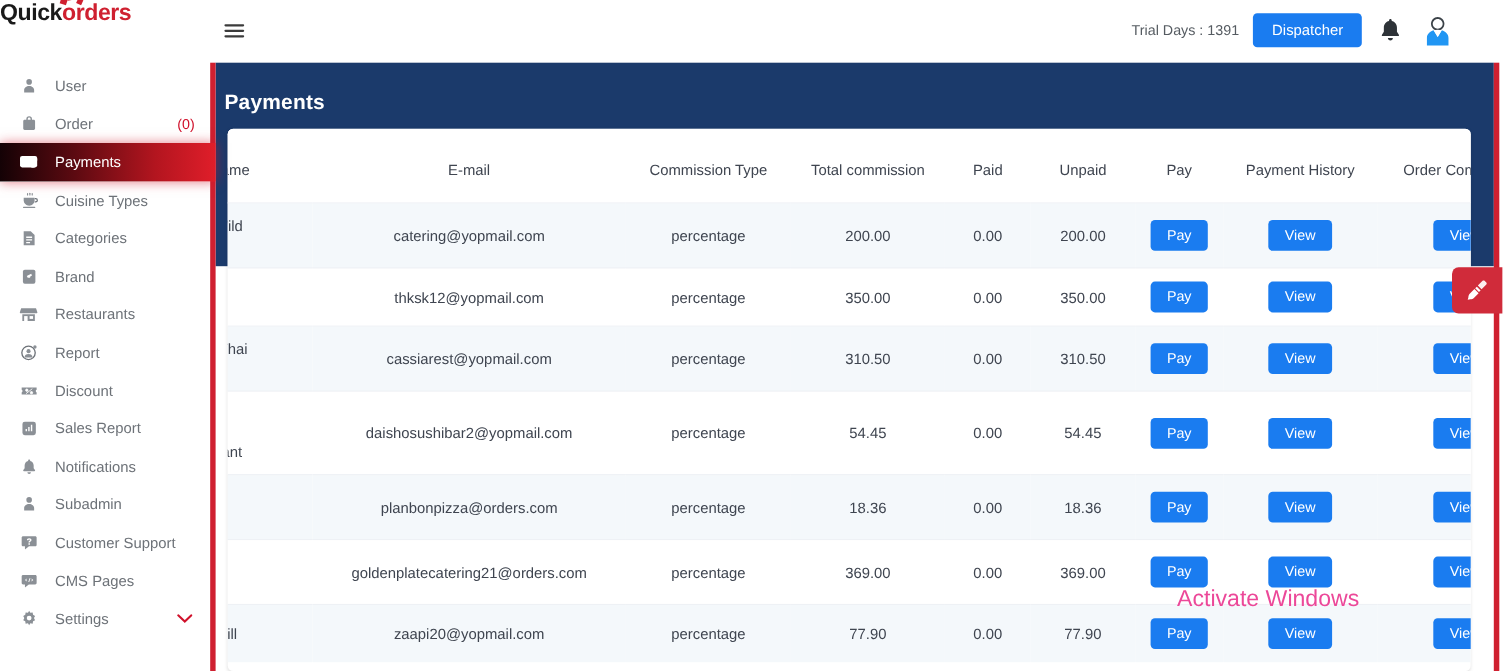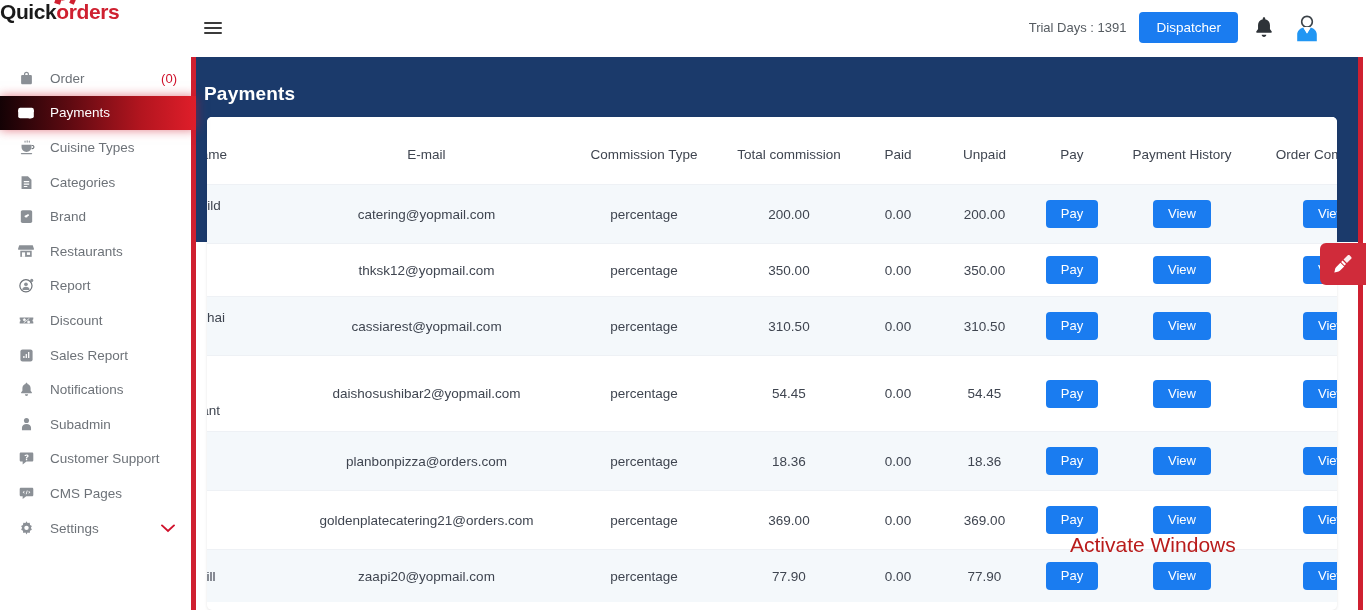--- a/index.html
+++ b/index.html
@@ -194,40 +194,49 @@
     display: flex; align-items: center; justify-content: center;
     z-index: 60; cursor: pointer;
   }
 
   
   #watermark {
     position: absolute; left: 1070px; top: 532px;
     z-index: 70; color: #8a9099; pointer-events: none;
     text-shadow: 0 0 1px rgba(255,255,255,.4);
   }
-  #watermark .wm-title { font-size: 21px; line-height: 26px; color: #b91c1c; }
+  #watermark .wm-title { font-size: 21px; line-height: 26px; color: #ec4899; }
   #watermark .wm-sub { font-size: 13px; line-height: 18px; color: #8d939b; }
 </style>
 </head>
 <body>
 
 <div id="app">
 
   <aside id="sidebar">
     <div id="brand">
       <div class="logo-text">
         <span>Quick</span><span class="accent">orders</span>
         <span class="logo-dots">
             <i></i>
             <i></i>
             <i></i>
           </span>
       </div>
     </div>
     <nav id="navlist">
+        <div class="nav-item">
+          <span class="nav-ico">
+            <svg width="17" height="17" viewBox="0 0 24 24">
+              <circle cx="12" cy="6.3" r="3.6"></circle>
+              <path d="M12 11.4c-3.6 0-6.4 2.4-6.4 5.3V20h12.8v-3.3c0-2.9-2.8-5.3-6.4-5.3z"></path>
+            </svg>
+          </span>
+          <span class="nav-label">User</span>
+        </div>
         <div class="nav-item">
           <span class="nav-ico">
             <svg width="17" height="17" viewBox="0 0 24 24">
               <path d="M8.4 7V5.9a3.6 3.6 0 017.2 0V7h2.2c1 0 1.8.8 1.8 1.8v9.4c0 1-.8 1.8-1.8 1.8H6.2c-1 0-1.8-.8-1.8-1.8V8.8c0-1 .8-1.8 1.8-1.8h2.2zm1.8 0h3.6V5.9a1.8 1.8 0 10-3.6 0V7z"></path>
             </svg>
           </span>
           <span class="nav-label">Order</span>
           <span class="nav-badge">(0)</span>
         </div>
         <div class="nav-item active">

